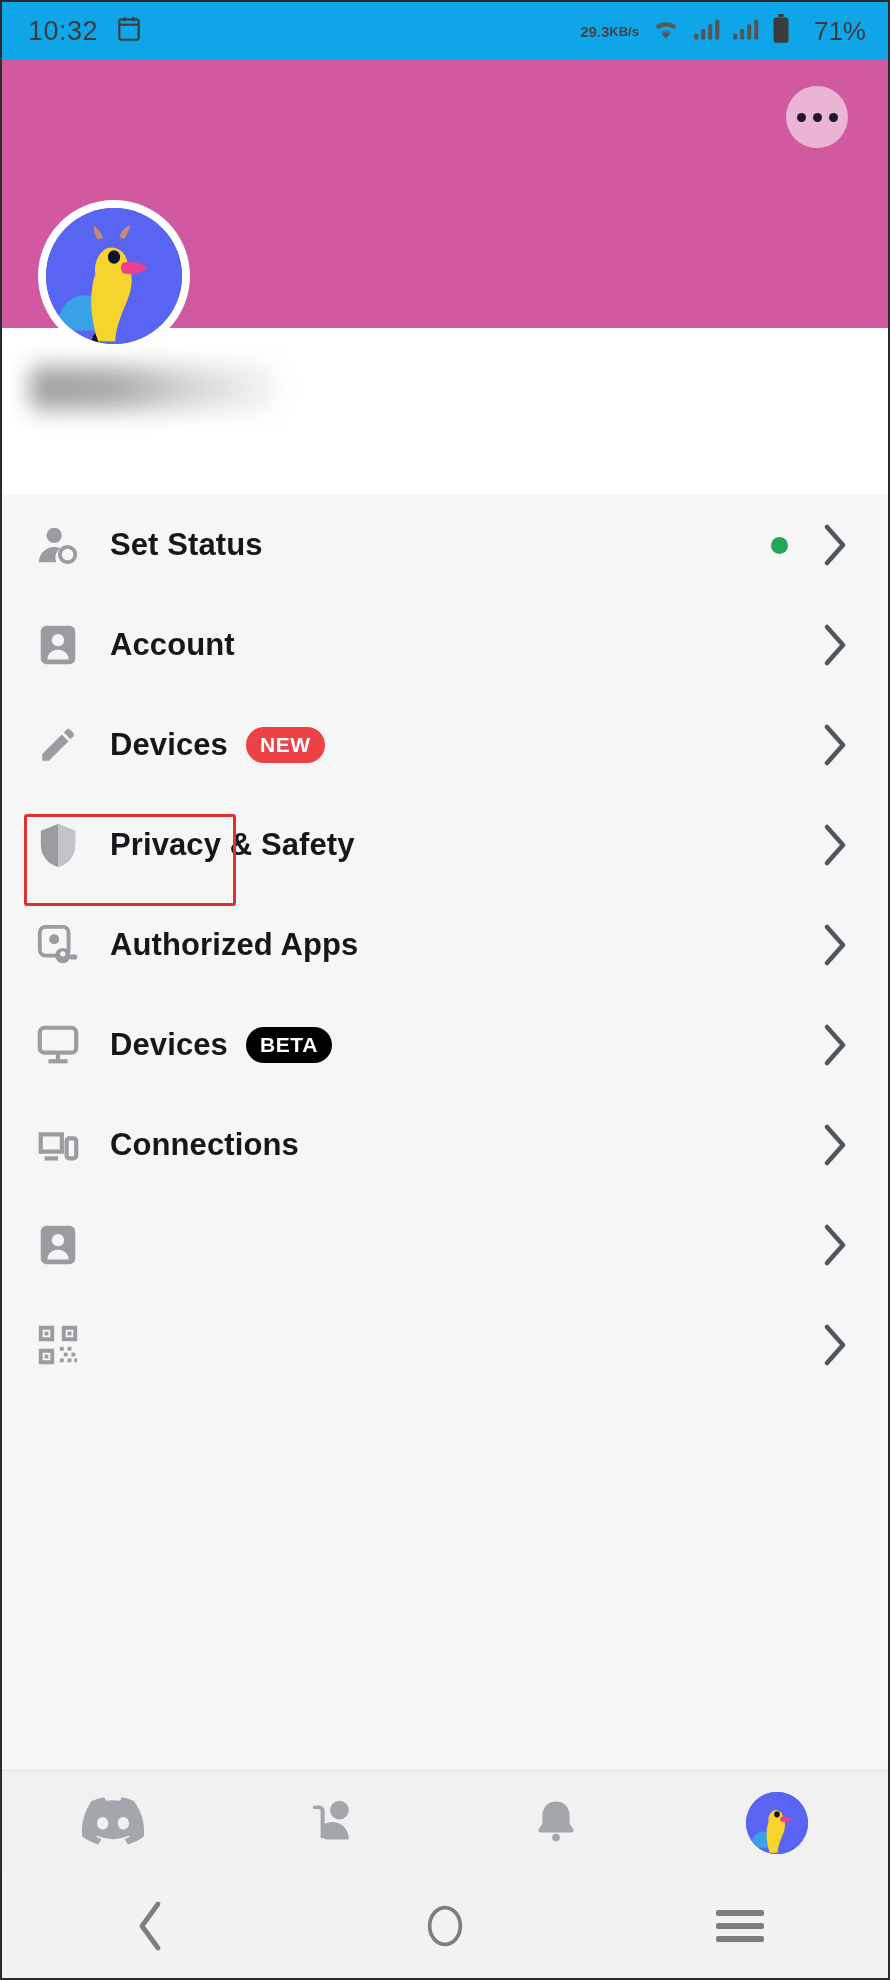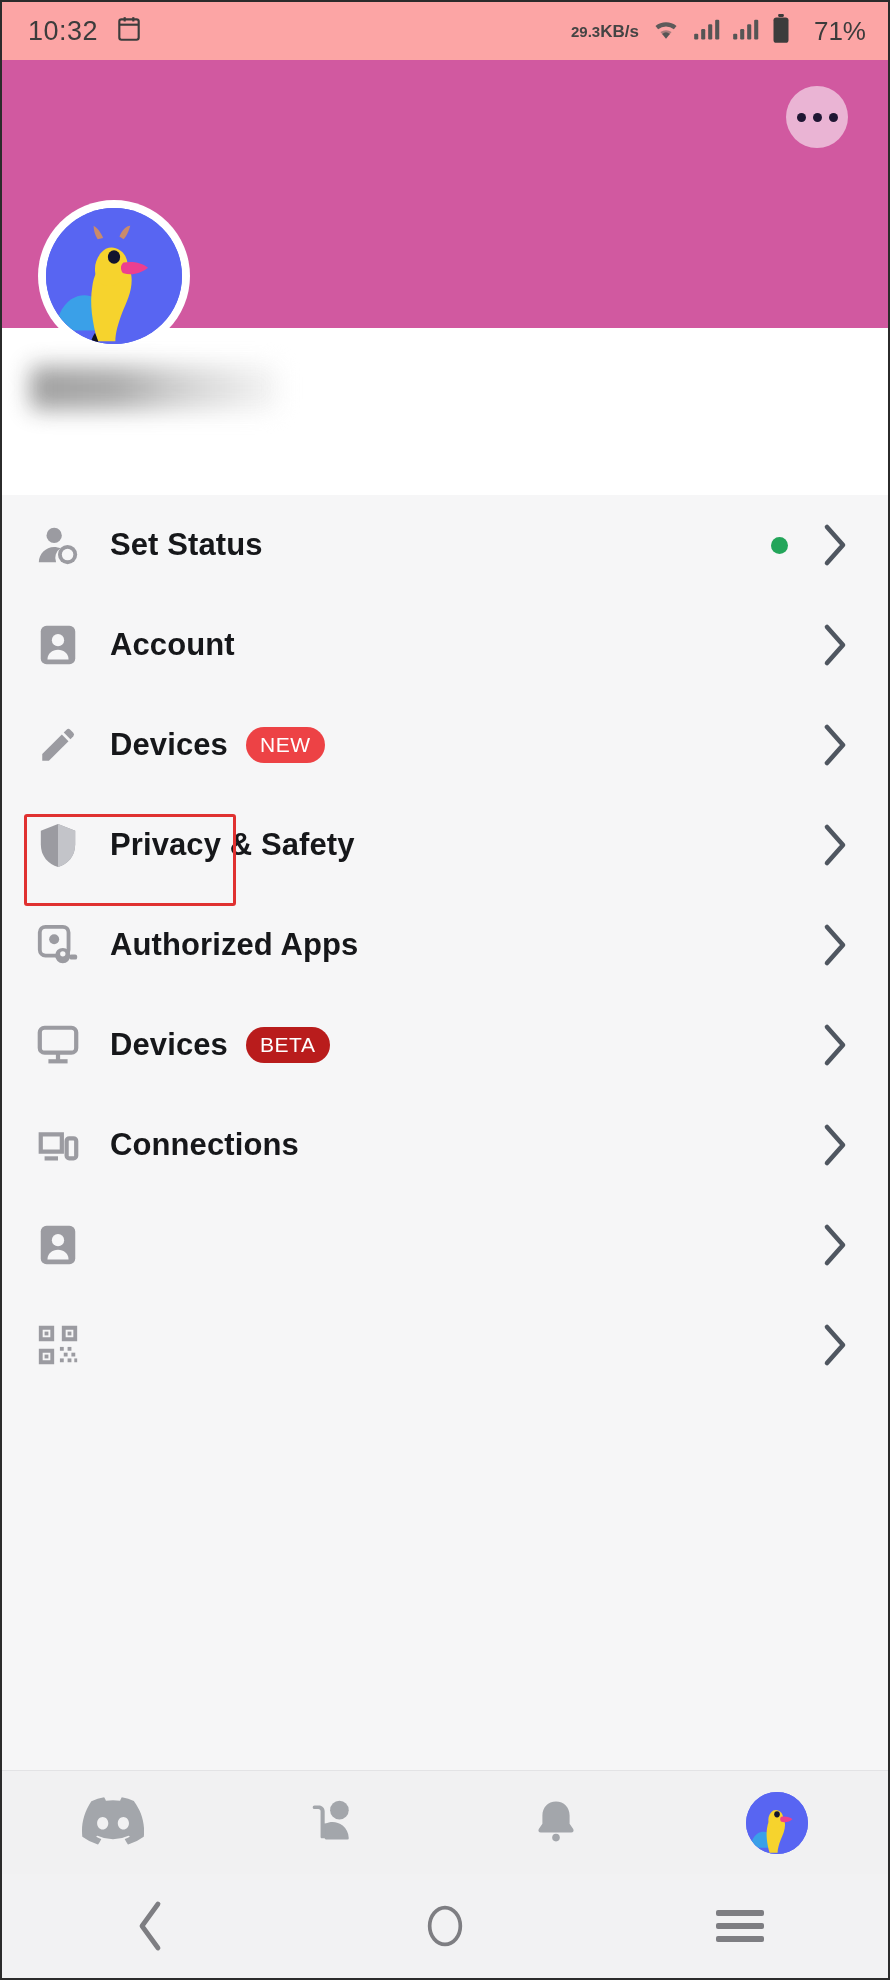--- a/index.html
+++ b/index.html
@@ -7,31 +7,31 @@
   body {
     width:890px; height:1980px;
     font-family:"Liberation Sans", sans-serif;
     overflow:hidden;
     position:relative;
     border:2px solid #2b2b2b;
   }
 
   
   .statusbar{
-    height:58px; background:#fca5a5;
+    height:58px; background:#0ea5e9;
     display:flex; align-items:center;
     padding:0 22px 0 26px;
     position:relative;
   }
   .sb-left{ display:flex; align-items:center; gap:18px; }
   .sb-time{ font-size:27px; color:#3c3c3c; letter-spacing:.5px; font-weight:400;}
   .sb-right{ margin-left:auto; display:flex; align-items:center; gap:11px;}
   .netspeed{ display:flex; flex-direction:row; align-items:center; line-height:1;}
   .netspeed .n1{font-size:15px; color:#444; font-weight:700;}
-  .netspeed .n2{font-size:17px; color:#444; font-weight:700;}
+  .netspeed .n2{font-size:13px; color:#444; font-weight:700;}
   .sb-batt-pct{ font-size:26px; color:#3c3c3c; margin-left:12px;}
 
   
   .banner{
     height:268px; background:#d159a0; position:relative;
   }
   .more-btn{
     position:absolute; right:40px; top:26px;
     width:62px; height:62px; border-radius:50%;
     background:rgba(255,255,255,0.55);
@@ -72,25 +72,25 @@
   .row-icon{
     width:52px; height:52px; flex:0 0 52px;
     display:flex; align-items:center; justify-content:center;
     color:#9b9ba1;
   }
   .row-label{
     font-size:31px; color:#16171a; margin-left:26px; letter-spacing:.1px;font-weight:bold;
   }
   .badge{
     margin-left:18px; border-radius:999px; color:#fff;
-    font-size:21px; font-weight:400; letter-spacing:.6px;
+    font-size:21px; font-weight:700; letter-spacing:.6px;
     padding:7px 14px 8px; line-height:1;
   }
   .badge.new{ background:#ed4245; }
-  .badge.beta{ background:#b91c1c; }
+  .badge.beta{ background:#000000; }
   .row-right{ margin-left:auto; display:flex; align-items:center; gap:34px;}
   .status-dot{ width:17px; height:17px; border-radius:50%; background:#23a55a; }
   .chev{ color:#4f5660; display:flex; align-items:center;}
 
   .hl-box{
     position:absolute; left:22px; top:812px;
     width:212px; height:92px;
     border:3px solid #e03131; border-radius:3px;
     pointer-events:none; z-index:5;
   }

